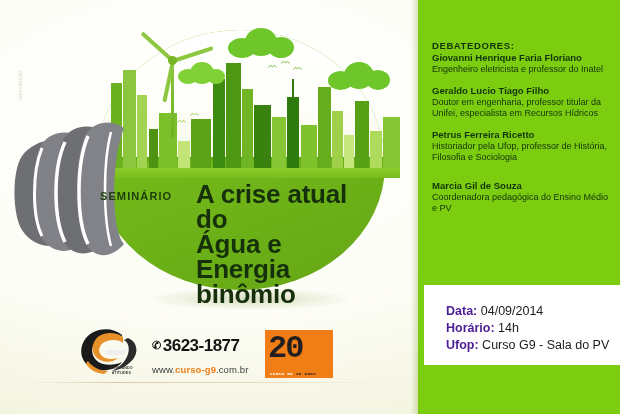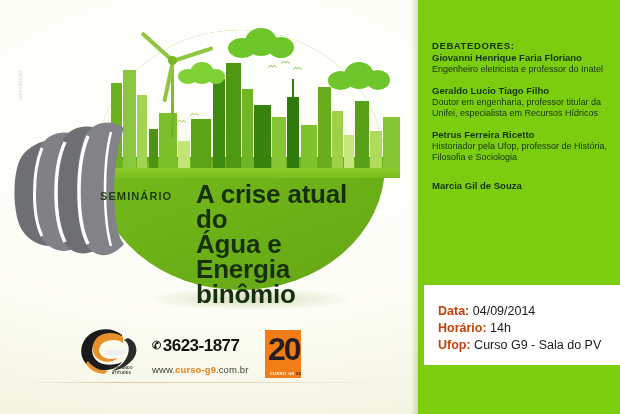--- a/index.html
+++ b/index.html
@@ -73,40 +73,40 @@
   .speakers{position:absolute;left:14px;top:40px;width:180px;color:#11350a;}
   .sec-head{font-size:9.5px;font-weight:bold;letter-spacing:.6px;margin-bottom:1px;}
   .sp-name{font-size:9.5px;font-weight:bold;line-height:12px;}
   .sp-desc{font-size:9px;line-height:11.5px;}
   .sp-block{margin-bottom:9px;}
 
   
   .infobox{position:absolute;left:424px;top:285px;width:196px;height:80px;
            background:#ffffff;}
   .infobox .row{font-size:12.5px;line-height:17px;color:#1b1b1b;}
-  .infobox .row b{color:#c2410c;}
+  .infobox .row b{color:#4c1d95;margin-left:8px;}
   .info-inner{position:absolute;left:14px;top:18px;}
 
   
   .hr-faint{position:absolute;left:26px;top:382px;width:360px;height:1px;
             background:linear-gradient(90deg,rgba(190,170,120,0) 0%,rgba(190,165,110,.55) 25%,rgba(200,180,130,.35) 70%,rgba(200,180,130,0) 100%);}
 
   .g9logo{position:absolute;left:76px;top:328px;width:70px;height:56px;}
   .g9tag{position:absolute;left:34px;top:38px;font-size:3.6px;font-weight:bold;
          color:#3a3a3a;line-height:4.6px;letter-spacing:.2px;text-align:center;}
 
   .contact{position:absolute;left:152px;top:336px;width:130px;}
   .phone{font-size:17px;font-weight:bold;color:#141414;letter-spacing:-.5px;
          font-family:"Liberation Sans", sans-serif;}
   .phone-ico{display:inline-block;font-size:11px;vertical-align:2px;margin-right:2px;}
   .site{font-size:9.5px;color:#3d3d3d;letter-spacing:.1px;margin-top:8px;}
   .site .hl{color:#ef7f1a;font-weight:bold;}
 
-  .anos{position:absolute;left:265px;top:330px;width:36px;height:48px;
-        background:#f07d15;overflow:hidden;}
+  .anos{position:absolute;left:265px;top:330px;width:68px;height:48px;
+        background:#f07d15;overflow:hidden;font-family:Liberation Mono, monospace;}
   .anos-num{position:absolute;left:3px;top:2px;font-size:32px;font-weight:bold;
             color:#231f20;letter-spacing:-2px;line-height:34px;}
   .anos-sub{position:absolute;left:2px;bottom:2px;width:52px;text-align:center;
             font-size:4.3px;font-weight:bold;color:#ffffff;letter-spacing:.3px;}
   .anos-sub .k{color:#231f20;}
 </style>
 </head>
 <body>
 
 <div id="poster">
@@ -243,20 +243,21 @@
 
       <div class="sp-block">
         <div class="sp-name">Petrus Ferreira Ricetto</div>
         <div class="sp-desc">Historiador pela Ufop, professor de História, Filosofia e Sociologia</div>
       </div>
 
       <div style="height:7px;"></div>
 
       <div class="sp-block">
         <div class="sp-name">Marcia Gil de Souza</div>
+        <div class="sp-desc">Coordenadora pedagógica do Ensino Médio e PV</div>
       </div>
     </div>
   </div>
 
   <div class="infobox">
     <div class="info-inner">
       <div class="row">
         <b>Data:</b>
         <span>04/09/2014</span>
       </div>

